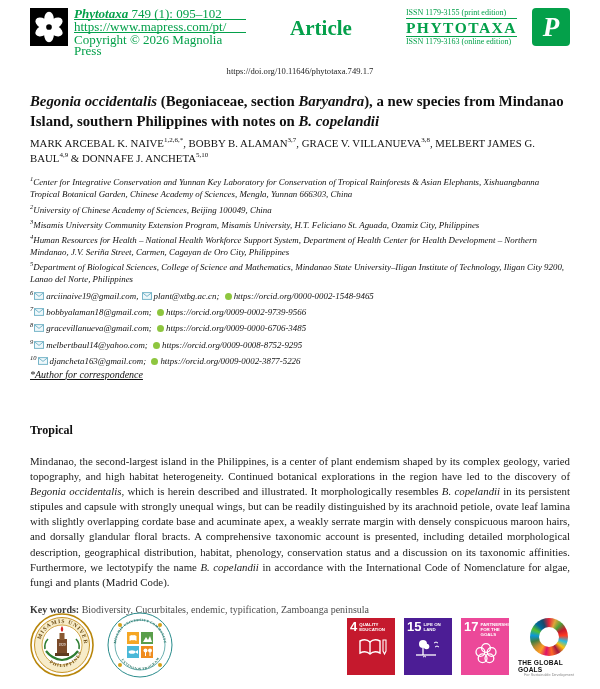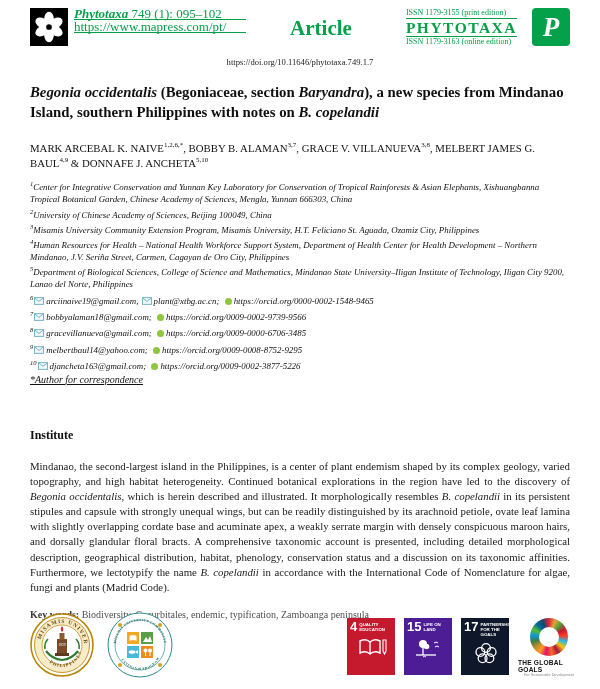--- a/index.html
+++ b/index.html
@@ -14,21 +14,21 @@
   .article-label{flex:1;text-align:center;font-size:21px;font-weight:bold;color:var(--green);padding-top:8px;}
   .mast-right{display:flex;gap:15px;align-items:flex-start;width:186px;justify-content:flex-end;}
   .issn-block{font-size:8px;color:var(--green);line-height:10px;}
   .issn-block .jname{font-size:15.5px;font-weight:bold;letter-spacing:1.5px;line-height:17px;}
   .issn-block .rule{border-bottom:1px solid var(--green);}
   .p-logo{width:38px;height:38px;background:var(--green);border-radius:4px;color:#fff;
           font-style:italic;font-weight:bold;font-size:27px;display:flex;align-items:center;justify-content:center;}
   .doi{text-align:center;font-size:8.6px;margin-top:10px;color:#222;}
   
   .title{font-size:14.8px;font-weight:bold;line-height:1.32;margin:16px 0 0 0;}
-  .authors{font-size:10.8px;margin-top:19px;line-height:1.35;}
+  .authors{font-size:10.8px;margin-top:5px;line-height:1.35;}
   .authors sup{font-size:7px;}
   
   .affiliations{margin-top:8px;font-size:8.9px;font-style:italic;line-height:12.2px;}
   .aff sup,.contact sup{font-style:italic;font-size:6.5px;}
   .contacts{font-size:8.9px;font-style:italic;line-height:12.4px;margin-top:1px;}
   .contact{display:block;}
   .env{display:inline-block;vertical-align:-1px;margin:0 2px 0 1px;}
   .orcid-dot{display:inline-block;width:7px;height:7px;border-radius:50%;background:#8ec63f;margin:0 2px 0 3px;vertical-align:-1px;}
   .correspondence{font-size:10px;font-style:italic;line-height:12.4px;text-decoration:underline;}
   
@@ -72,20 +72,21 @@
             <ellipse cx="20" cy="12" rx="5.2" ry="8" transform="rotate(300 20 20)"></ellipse>
           </g>
           <circle cx="20" cy="20" r="3" fill="#000"></circle>
         </svg>
       </div>
       <div class="mast-lines">
         <div><span style="font-style: italic; font-weight: bold;">Phytotaxa</span><span> 749 (1): 095–102</span></div>
         <div class="rule"></div>
         <div>https://www.mapress.com/pt/</div>
         <div class="rule"></div>
+        <div>Copyright © 2026 Magnolia Press</div>
       </div>
     </div>
     <div class="article-label">Article</div>
     <div class="mast-right">
       <div class="issn-block">
         <div>ISSN 1179-3155 (print edition)</div>
         <div class="rule"></div>
         <div class="jname">PHYTOTAXA</div>
         <div class="rule"></div>
         <div>ISSN 1179-3163 (online edition)</div>
@@ -144,21 +145,21 @@
     <span class="contact">
       <sup>10</sup><span class="env"><svg width="10" height="8" viewBox="0 0 12 9">
             <rect x="0.5" y="0.5" width="11" height="8" fill="#eef7fa" stroke="#5fa8bf"></rect>
             <path d="M1 1 L6 5 L11 1" fill="none" stroke="#5fa8bf"></path>
           </svg></span><span>djancheta163@gmail.com;</span>
       <span class="orcid-dot"></span><span>https://orcid.org/0009-0002-3877-5226</span>
     </span>
     <span class="correspondence">*Author for correspondence</span>
   </div>
 
-  <h2 class="abstract-heading">Institute</h2>
+  <h2 class="abstract-heading">Tropical</h2>
   <p class="abstract"><span>Mindanao, the second-largest island in the Philippines, is a center of plant endemism shaped by its complex geology, varied topography, and high habitat heterogeneity. Continued botanical explorations in the region have led to the discovery of </span><span style="font-style: italic;">Begonia occidentalis</span><span>, which is herein described and illustrated. It morphologically resembles </span><span style="font-style: italic;">B. copelandii</span><span> in its persistent stipules and capsule with strongly unequal wings, but can be readily distinguished by its arachnoid petiole, ovate leaf lamina with slightly overlapping cordate base and acuminate apex, a weakly serrate margin with densely conspicuous maroon hairs, and dorsally glandular floral bracts. A comprehensive taxonomic account is presented, including detailed morphological description, geographical distribution, habitat, phenology, conservation status and a discussion on its taxonomic affinities. Furthermore, we lectotypify the name </span><span style="font-style: italic;">B. copelandii</span><span> in accordance with the International Code of Nomenclature for algae, fungi and plants (Madrid Code).</span></p>
 
   <p class="keywords"><b>Key words:</b><span> Biodiversity, Cucurbitales, endemic, typification, Zamboanga peninsula</span></p>
 
   <footer class="footer">
     <div class="seals">
       <div>
         <svg width="64" height="64" viewBox="0 0 64 64">
           <circle cx="32" cy="32" r="31" fill="#fff" stroke="#b8860b" stroke-width="1.6"></circle>
           <circle cx="32" cy="32" r="27.5" fill="#f7ecc9" stroke="#c79326" stroke-width="1"></circle>
@@ -232,21 +233,21 @@
           <svg width="30" height="22" viewBox="0 0 30 22" fill="none" stroke="#fff" stroke-width="1.3">
             <circle cx="9" cy="7" r="4" fill="#fff" stroke="none"></circle>
             <circle cx="12.5" cy="9.5" r="2.8" fill="#fff" stroke="none"></circle>
             <path d="M9 11 V18"></path>
             <path d="M2 18 H22"></path>
             <path d="M9 20 q1.5-1.5 3 0" stroke-width="1"></path>
             <path d="M20 6 q2-2 4 0 M21 10 q2-2 4 0" stroke-width="1"></path>
           </svg>
         </div>
       </div>
-      <div class="sdg" style="background: #0f172a;">
+      <div class="sdg" style="background: #ec4899;">
         <div class="sdg-head">
             <span class="sdg-num">17</span>
             <span class="sdg-label">Partnerships For The Goals</span>
           </div>
         <div class="sdg-icon">
           <svg width="26" height="24" viewBox="0 0 26 24" fill="none" stroke="#fff" stroke-width="1.3">
             <circle cx="13" cy="7" r="4.4"></circle>
             <circle cx="18.6" cy="11" r="4.4"></circle>
             <circle cx="16.4" cy="17.3" r="4.4"></circle>
             <circle cx="9.6" cy="17.3" r="4.4"></circle>

